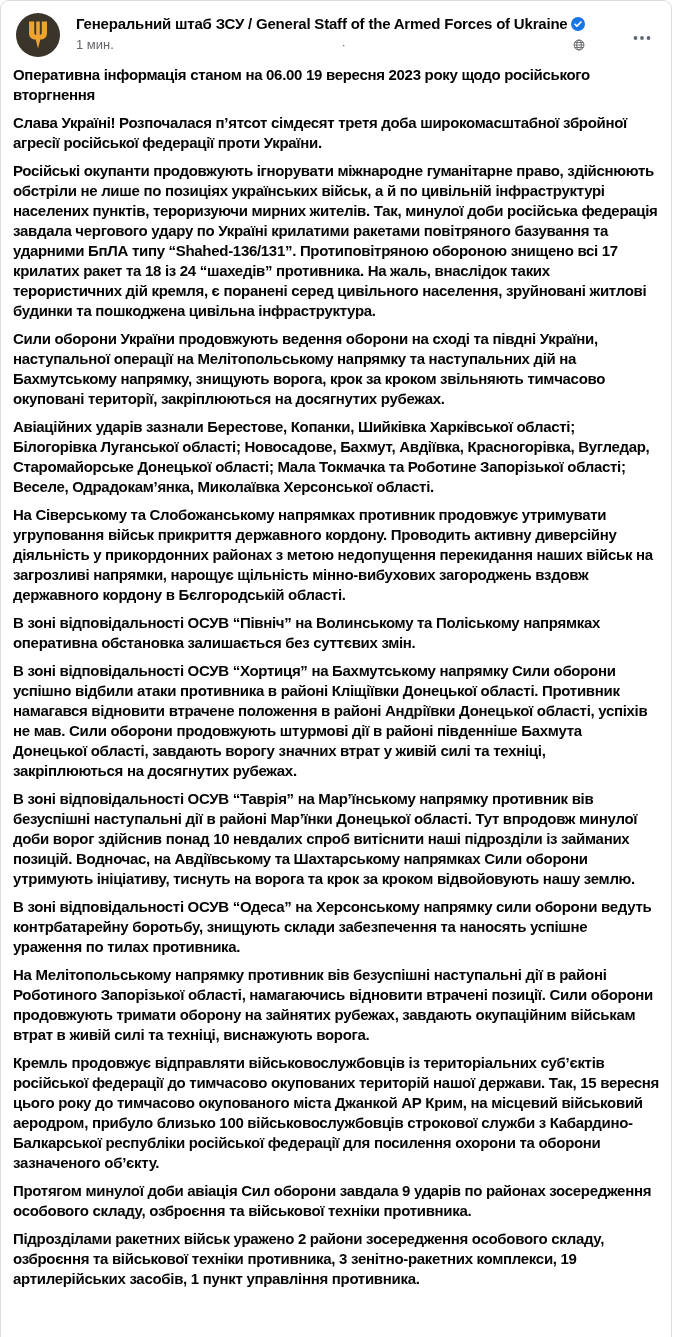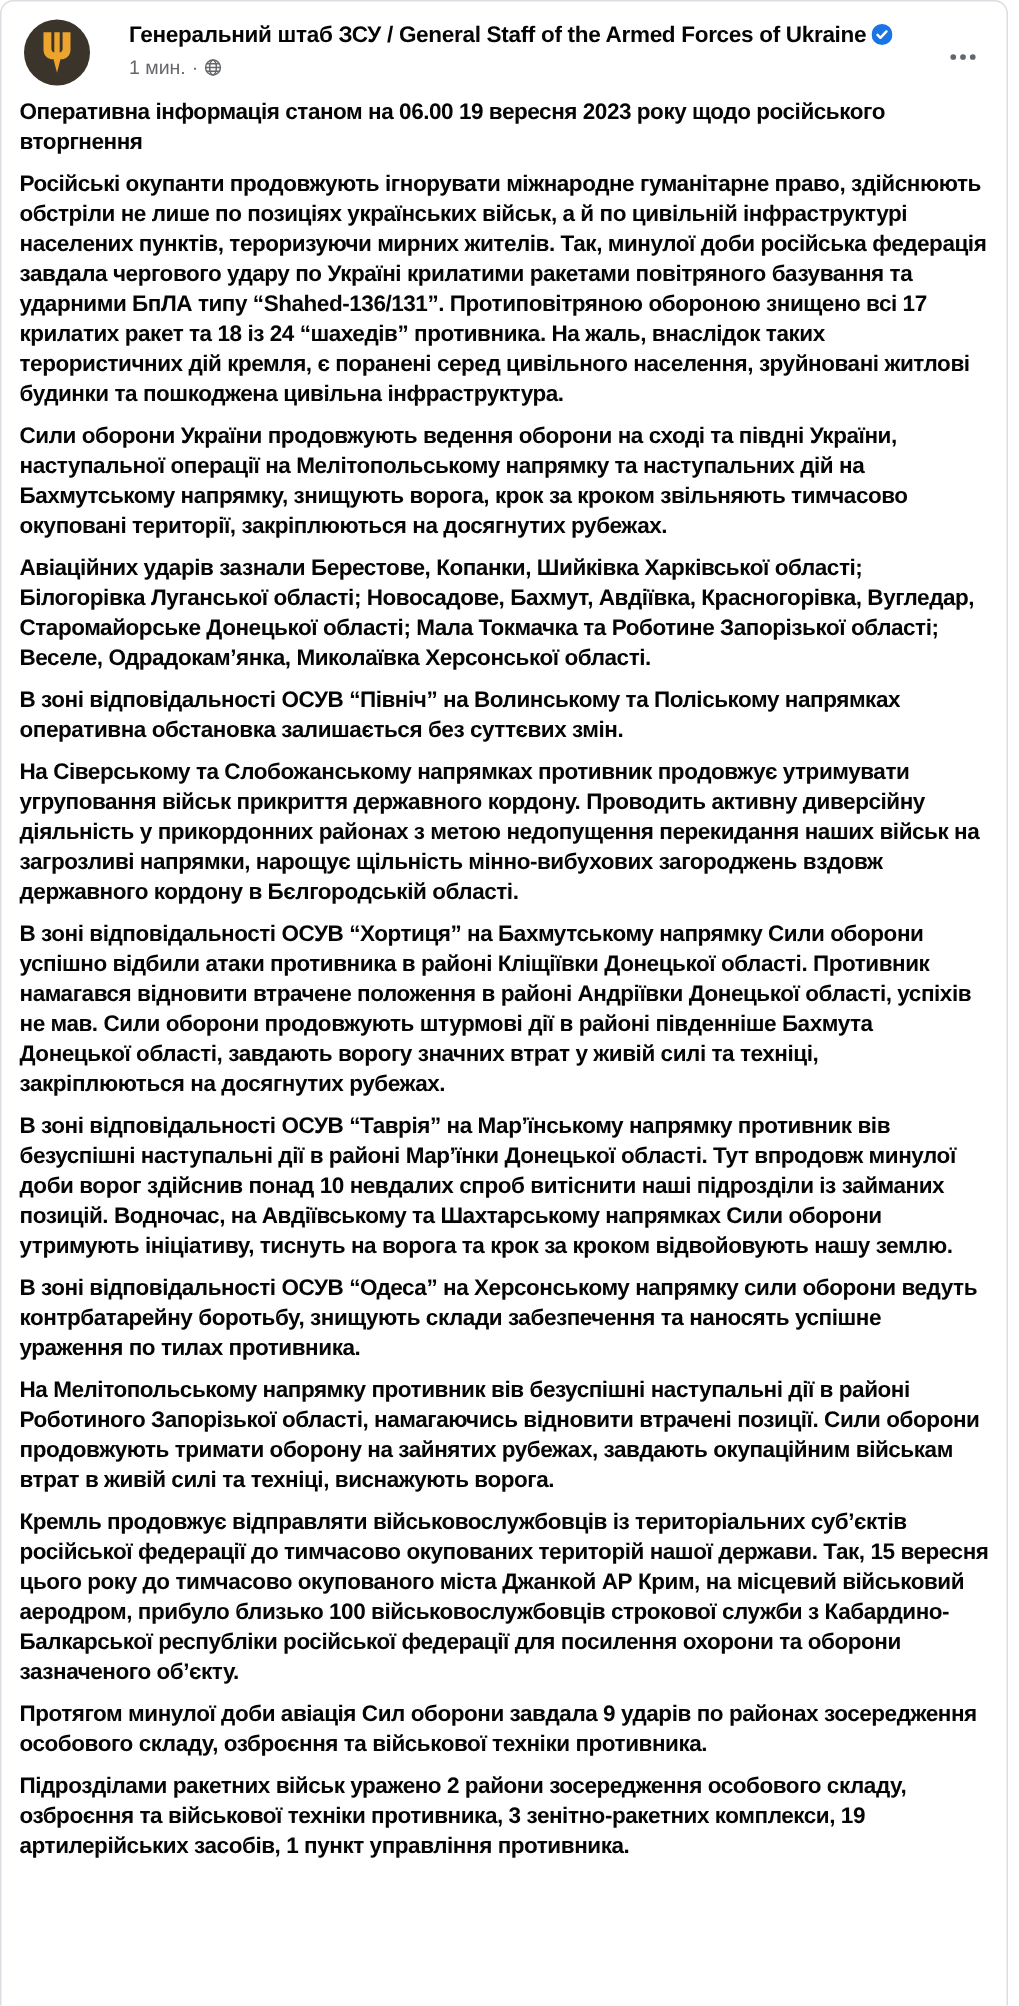--- a/index.html
+++ b/index.html
@@ -41,21 +41,21 @@
     align-items: center;
     justify-content: center;
     cursor: pointer;
   }
   .avatar svg {
     width: 24px;
     height: 30px;
     color: var(--avatar-trident, #eda42f);
   }
   .hmeta {
-    margin-left: 26px;
+    margin-left: 16px;
     padding-top: 1px;
     min-width: 0;
   }
   .name-row {
     white-space: nowrap;
   }
   .name {
     font-size: 15px;
     font-weight: 700;
     letter-spacing: -0.2px;
@@ -75,20 +75,21 @@
     color: var(--verified-badge, #1b74e4);
   }
   .meta-row {
     display: flex;
     align-items: center;
     gap: 4px;
     margin-top: 3px;
     font-size: 13px;
     color: var(--text-secondary, #65676b);
     line-height: 16px;
+    justify-content: space-between;
   }
   .meta-row .timestamp { cursor: pointer; }
   .globe-wrap { line-height: 0; }
   .globe-wrap svg {
     width: 12px;
     height: 12px;
     color: var(--text-secondary, #65676b);
   }
   .more-btn {
     position: absolute;
@@ -158,25 +159,26 @@
       <svg viewBox="0 0 20 20" aria-hidden="true">
         <circle cx="3.5" cy="10" r="1.9" fill="currentColor"></circle>
         <circle cx="10" cy="10" r="1.9" fill="currentColor"></circle>
         <circle cx="16.5" cy="10" r="1.9" fill="currentColor"></circle>
       </svg>
     </button>
   </div>
 
   <div class="content">
       <p class="post-paragraph">Оперативна інформація станом на 06.00 19 вересня 2023 року щодо російського вторгнення</p>
+      <p class="post-paragraph">Слава Україні! Розпочалася п’ятсот сімдесят третя доба широкомасштабної збройної агресії російської федерації проти України.</p>
       <p class="post-paragraph">Російські окупанти продовжують ігнорувати міжнародне гуманітарне право, здійснюють обстріли не лише по позиціях українських військ, а й по цивільній інфраструктурі населених пунктів, тероризуючи мирних жителів. Так, минулої доби російська федерація завдала чергового удару по Україні крилатими ракетами повітряного базування та ударними БпЛА типу “Shahed-136/131”. Протиповітряною обороною знищено всі 17 крилатих ракет та 18 із 24 “шахедів” противника. На жаль, внаслідок таких терористичних дій кремля, є поранені серед цивільного населення, зруйновані житлові будинки та пошкоджена цивільна інфраструктура.</p>
       <p class="post-paragraph">Сили оборони України продовжують ведення оборони на сході та півдні України, наступальної операції на Мелітопольському напрямку та наступальних дій на Бахмутському напрямку, знищують ворога, крок за кроком звільняють тимчасово окуповані території, закріплюються на досягнутих рубежах.</p>
       <p class="post-paragraph">Авіаційних ударів зазнали Берестове, Копанки, Шийківка Харківської області; Білогорівка Луганської області; Новосадове, Бахмут, Авдіївка, Красногорівка, Вугледар, Старомайорське Донецької області; Мала Токмачка та Роботине Запорізької області; Веселе, Одрадокам’янка, Миколаївка Херсонської області.</p>
+      <p class="post-paragraph">На Сіверському та Слобожанському напрямках противник продовжує утримувати угруповання військ прикриття державного кордону. Проводить активну диверсійну діяльність у прикордонних районах з метою недопущення перекидання наших військ на загрозливі напрямки, нарощує щільність мінно-вибухових загороджень вздовж державного кордону в Бєлгородській області.</p>
       <p class="post-paragraph">В зоні відповідальності ОСУВ “Північ” на Волинському та Поліському напрямках оперативна обстановка залишається без суттєвих змін.</p>
-      <p class="post-paragraph">На Сіверському та Слобожанському напрямках противник продовжує утримувати угруповання військ прикриття державного кордону. Проводить активну диверсійну діяльність у прикордонних районах з метою недопущення перекидання наших військ на загрозливі напрямки, нарощує щільність мінно-вибухових загороджень вздовж державного кордону в Бєлгородській області.</p>
       <p class="post-paragraph">В зоні відповідальності ОСУВ “Хортиця” на Бахмутському напрямку Сили оборони успішно відбили атаки противника в районі Кліщіївки Донецької області. Противник намагався відновити втрачене положення в районі Андріївки Донецької області, успіхів не мав. Сили оборони продовжують штурмові дії в районі південніше Бахмута Донецької області, завдають ворогу значних втрат у живій силі та техніці, закріплюються на досягнутих рубежах.</p>
       <p class="post-paragraph">В зоні відповідальності ОСУВ “Таврія” на Мар’їнському напрямку противник вів безуспішні наступальні дії в районі Мар’їнки Донецької області. Тут впродовж минулої доби ворог здійснив понад 10 невдалих спроб витіснити наші підрозділи із займаних позицій. Водночас, на Авдіївському та Шахтарському напрямках Сили оборони утримують ініціативу, тиснуть на ворога та крок за кроком відвойовують нашу землю.</p>
       <p class="post-paragraph">В зоні відповідальності ОСУВ “Одеса” на Херсонському напрямку сили оборони ведуть контрбатарейну боротьбу, знищують склади забезпечення та наносять успішне ураження по тилах противника.</p>
       <p class="post-paragraph">На Мелітопольському напрямку противник вів безуспішні наступальні дії в районі Роботиного Запорізької області, намагаючись відновити втрачені позиції. Сили оборони продовжують тримати оборону на зайнятих рубежах, завдають окупаційним військам втрат в живій силі та техніці, виснажують ворога.</p>
       <p class="post-paragraph">Кремль продовжує відправляти військовослужбовців із територіальних суб’єктів російської федерації до тимчасово окупованих територій нашої держави. Так, 15 вересня цього року до тимчасово окупованого міста Джанкой АР Крим, на місцевий військовий аеродром, прибуло близько 100 військовослужбовців строкової служби з Кабардино-Балкарської республіки російської федерації для посилення охорони та оборони зазначеного об’єкту.</p>
       <p class="post-paragraph">Протягом минулої доби авіація Сил оборони завдала 9 ударів по районах зосередження особового складу, озброєння та військової техніки противника.</p>
       <p class="post-paragraph">Підрозділами ракетних військ уражено 2 райони зосередження особового складу, озброєння та військової техніки противника, 3 зенітно-ракетних комплекси, 19 артилерійських засобів, 1 пункт управління противника.</p>
     </div>
 </article>
 

